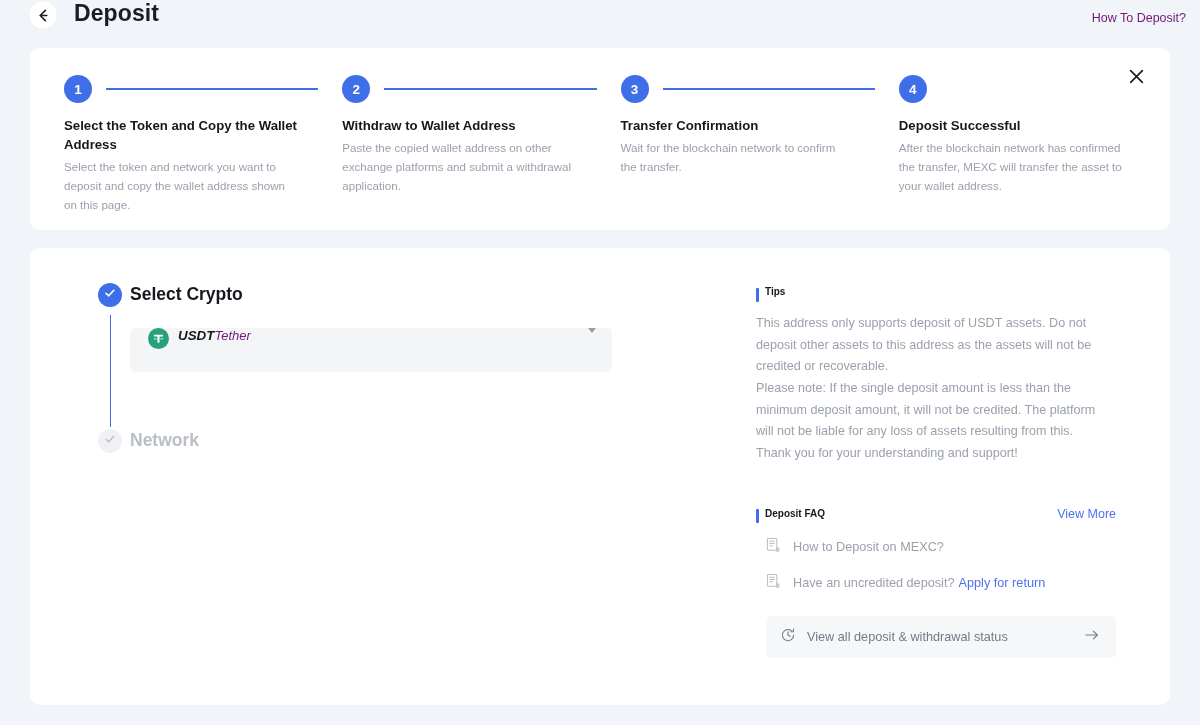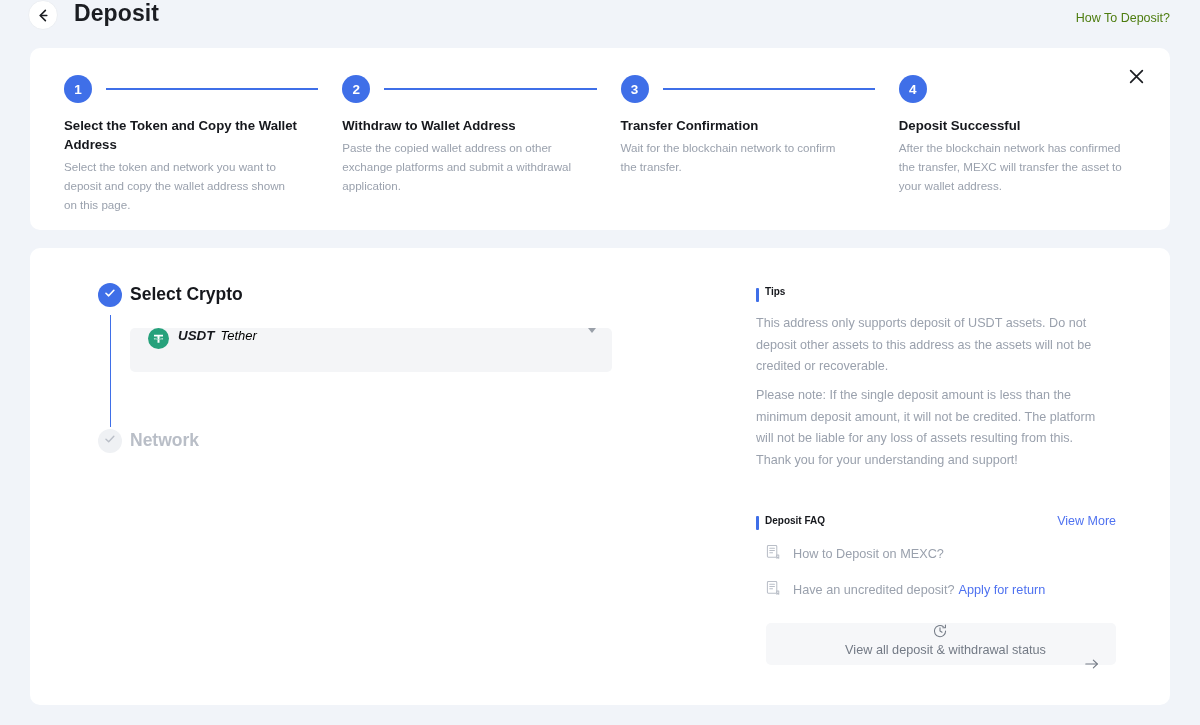--- a/index.html
+++ b/index.html
@@ -30,24 +30,24 @@
   .back-btn svg { display: block; }
   .page-title {
     margin-left: 16px;
     font-size: 23px;
     font-weight: 700;
     color: #1b1d22;
     letter-spacing: .1px;
   }
   .howto-link {
     position: absolute;
-    right: 30px;
+    right: 14px;
     top: 11px;
     font-size: 12.5px;
-    color: #4d7c0f;
+    color: #701a75;
     cursor: pointer;
   }
 
   
   .card {
     background: #ffffff;
     border-radius: 10px;
     margin: 0 30px;
     position: relative;
   }
@@ -184,22 +184,21 @@
     flex: 0 0 auto;
     margin-right: 9px;
   }
   .coin-symbol {
     font-size: 13.4px;
     font-weight: 700;
     color: #16181d;
   }
   .coin-name {
     font-size: 13px;
-    color: #000000;
-    margin-left: 6px;
+    color: #701a75;
   }
   .select-placeholder {
     font-size: 13px;
     color: #b2b7c0;
   }
   .caret {
     margin-left: auto;
     width: 0; height: 0;
     border-left: 4.5px solid transparent;
     border-right: 4.5px solid transparent;
@@ -235,21 +234,21 @@
     color: #4f72f0;
     cursor: pointer;
   }
   .tip-para {
     font-size: 12.6px;
     color: #9aa1ad;
     line-height: 1.72;
     margin-top: 16px;
     width: 350px;
   }
-  .tip-para + .tip-para { margin-top: 7px; }
+  .tip-para + .tip-para { margin-top: 0; }
 
   .faq-head { margin-top: 42px; }
   .faq-item {
     display: flex;
     align-items: center;
     margin-top: 16px;
     padding-left: 10px;
     cursor: pointer;
   }
   .faq-icon { flex: 0 0 auto; margin-right: 12px; display: block; }
@@ -267,21 +266,20 @@
     margin-top: 23px;
     margin-left: 10px;
     width: 350px;
     height: 42px;
     background: #f6f7f9;
     border-radius: 5px;
     display: flex;
     align-items: center;
     padding: 0 16px 0 14px;
     cursor: pointer;
-    flex-direction: column;
   }
   .status-text {
     font-size: 12.7px;
     color: #737a85;
     margin-left: 11px;
   }
   .status-arrow { margin-left: auto; display: block; }
 </style>
 </head>
 <body>

